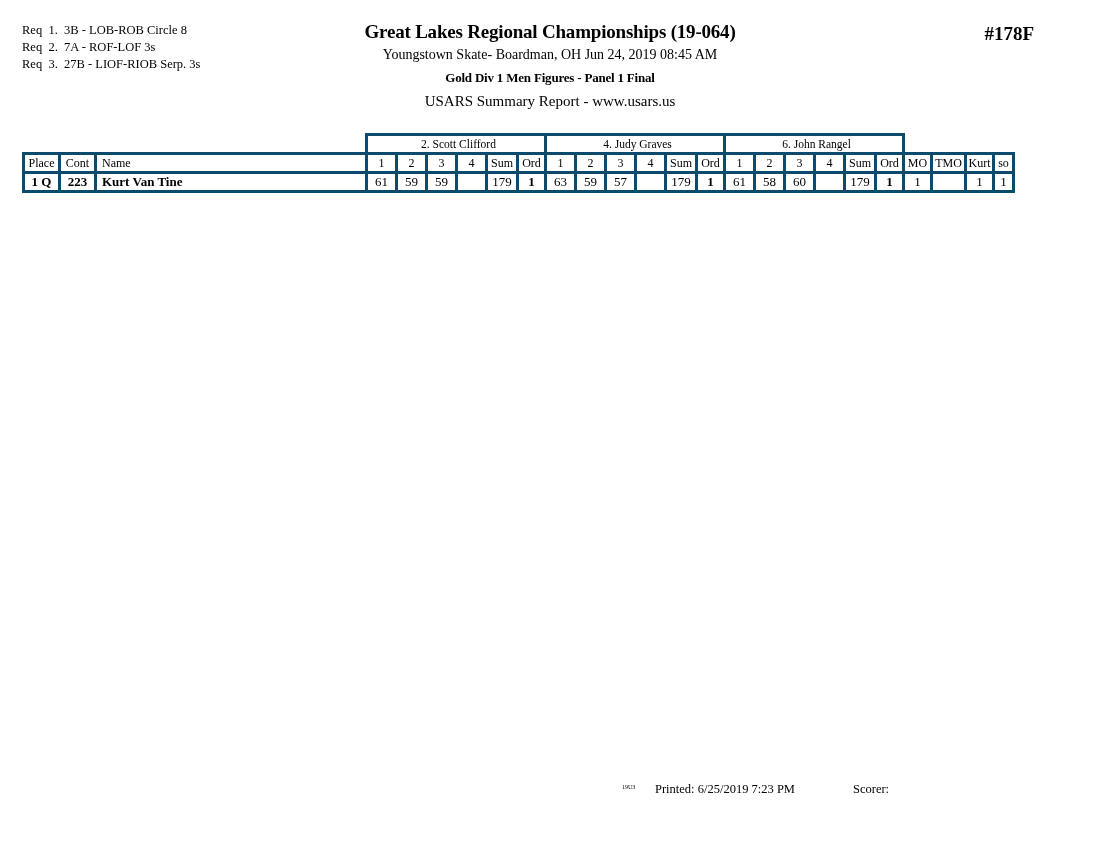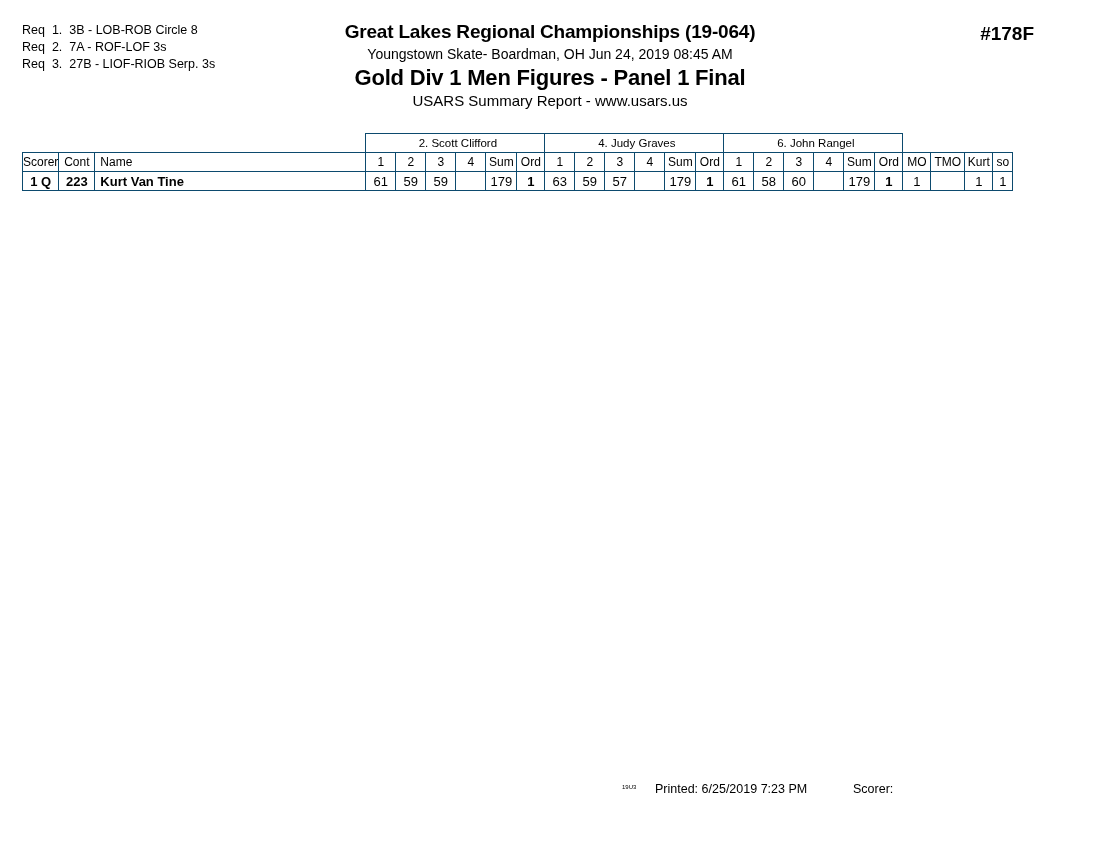--- a/index.html
+++ b/index.html
@@ -12,20 +12,21 @@
     background: #ffffff;
     font-family: "Liberation Sans", sans-serif;
     color: #000000;
     position: relative;
     overflow: hidden;
   }
   .page {
     position: relative;
     width: 1100px;
     height: 850px;
+    font-family: Liberation Serif, serif;
   }
 
   
   .reqs {
     position: absolute;
     left: 22px;
     top: 22px;
     font-size: 12.5px;
     line-height: 17px;
   }
@@ -45,21 +46,21 @@
     font-size: 19px;
     font-weight: bold;
     letter-spacing: -0.2px;
     line-height: 24px;
   }
   .h-sub {
     font-size: 14px;
     line-height: 21px;
   }
   .h-div {
-    font-size: 22px;
+    font-size: 13px;
     font-weight: bold;
     line-height: 25px;
     letter-spacing: -0.2px;
   }
   .h-report {
     font-size: 15px;
     line-height: 22px;
   }
 
   
@@ -75,21 +76,21 @@
   .table-wrap {
     position: absolute;
     left: 22px;
     top: 133px;
   }
   table.results {
     border-collapse: collapse;
     font-size: 12px;
   }
   table.results td, table.results th {
-    border: 1px solid #0c4a6e;
+    border: 3px solid #0c4a6e;
     padding: 0;
     text-align: center;
     vertical-align: middle;
     font-weight: normal;
     height: 19px;
     box-sizing: border-box;
   }
   .no-border {
     border: none !important;
   }
@@ -175,21 +176,21 @@
           <td class="judge-head" colspan="6">2.  Scott Clifford</td>
           <td class="judge-head" colspan="6">4.  Judy Graves</td>
           <td class="judge-head" colspan="6">6.  John Rangel</td>
           <td class="no-border col-mo"></td>
           <td class="no-border col-tmo"></td>
           <td class="no-border col-rule"></td>
           <td class="no-border col-so"></td>
         </tr>
 
         <tr class="hdr-row">
-          <td class="col-place">Scorer</td>
+          <td class="col-place">Place</td>
           <td class="col-cont">Cont</td>
           <td class="col-name hdr-left">Name</td>
 
           <td class="col-score">1</td>
           <td class="col-score">2</td>
           <td class="col-score">3</td>
           <td class="col-score">4</td>
           <td class="col-sum">Sum</td>
           <td class="col-ord">Ord</td>
 

